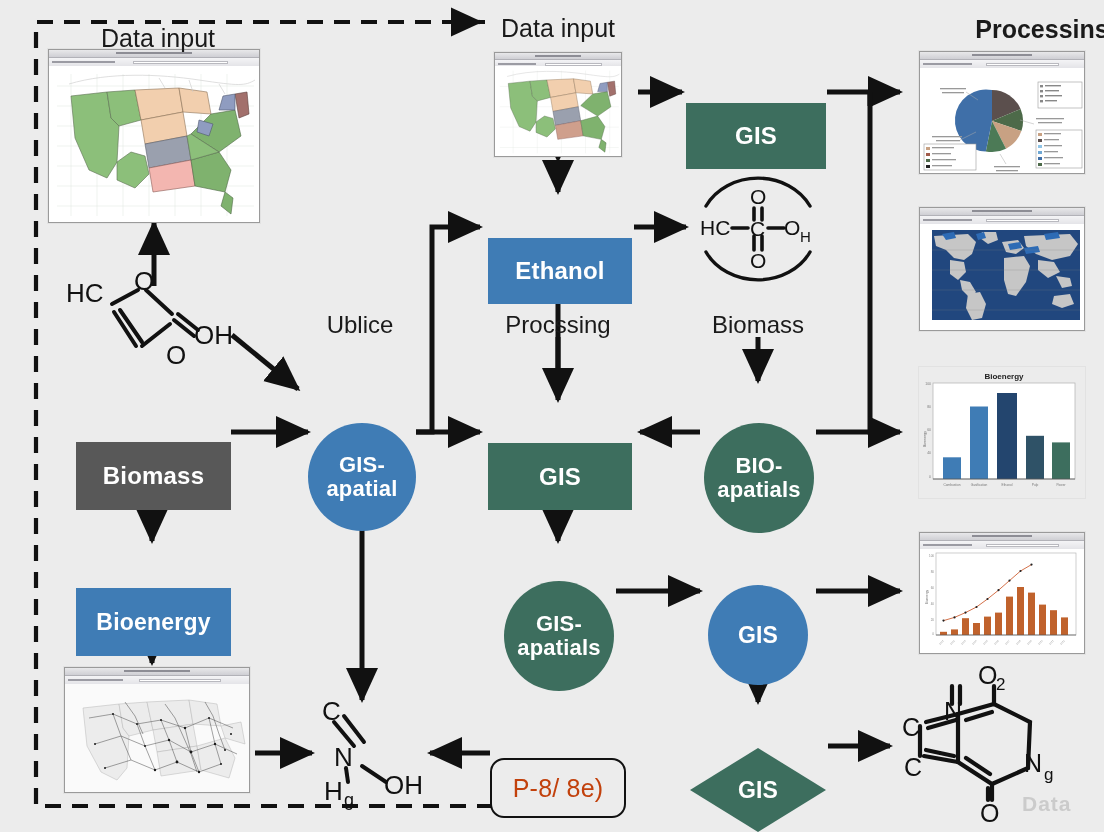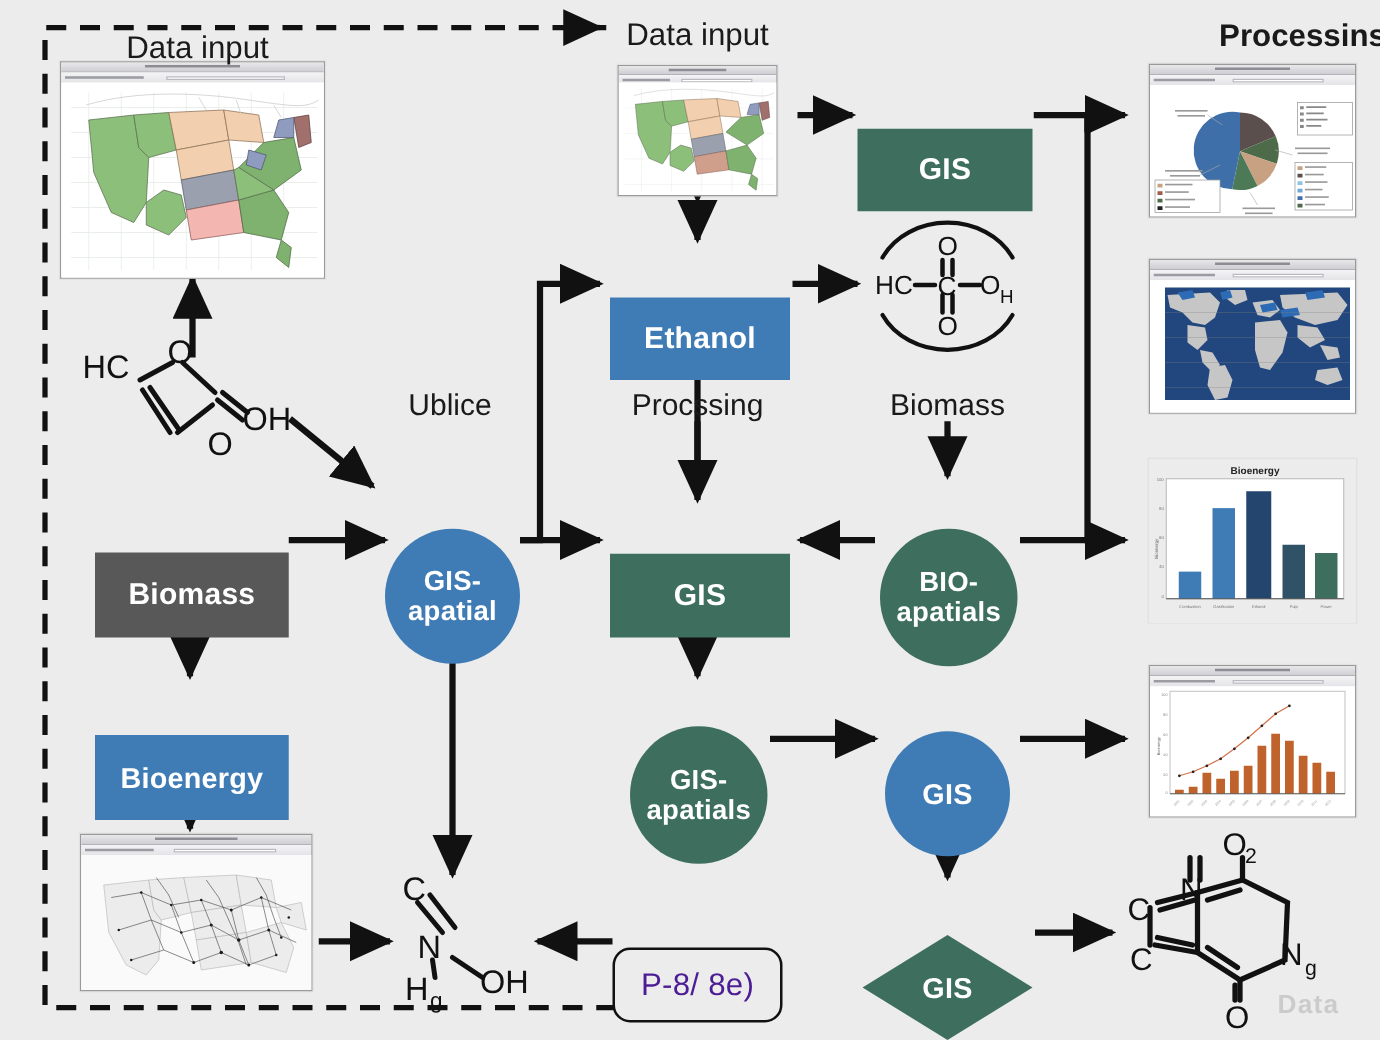--- a/index.html
+++ b/index.html
@@ -34,21 +34,21 @@
     color:#fff;
   }
   .diamond .dshape{
     position:absolute;left:0;top:0;width:100%;height:100%;
     transform:rotate(45deg) ;
   }
   .rounded{
     border-radius:14px;
     background:#ececec;
     border:2.5px solid #111;
-    color:#4c1d95;
+    color:#c2410c;
     font-weight:normal;
   }
 
   
   .caption{
     position:absolute;
     color:#1a1a1a;
     font-weight:normal;
     white-space:nowrap;
     text-align:center;

